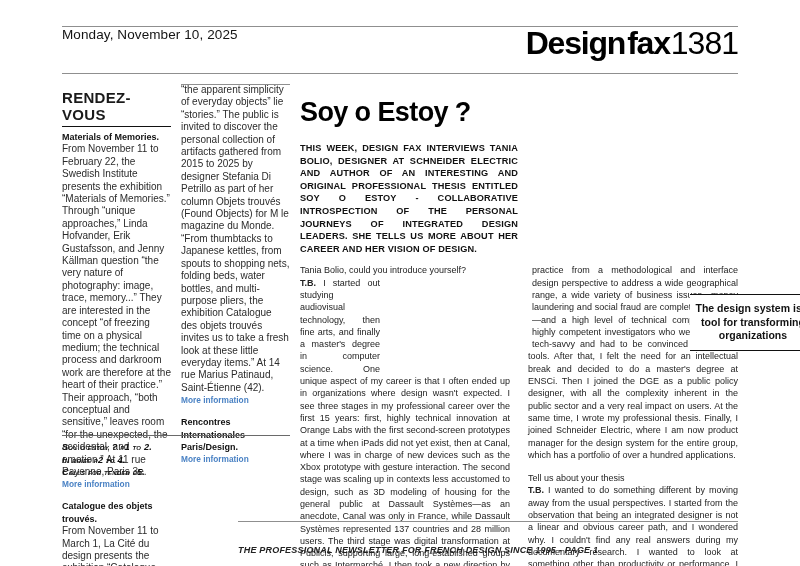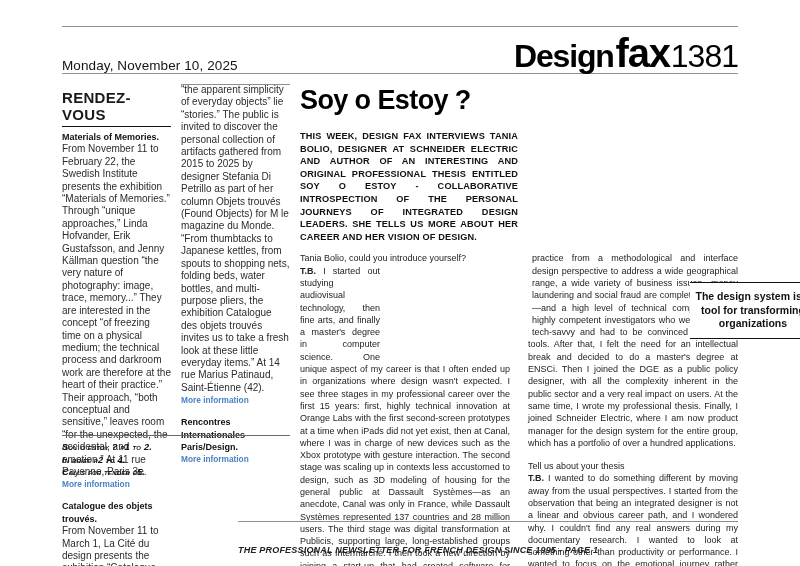--- a/index.html
+++ b/index.html
@@ -23,21 +23,21 @@
   
   .masthead {
     position: absolute;
     left: 62px;
     top: 26px;
     width: 676px;
     height: 48px;
     border-top: 1px solid #8f8f8f;
     border-bottom: 1px solid #8f8f8f;
     display: flex;
-    align-items: flex-end;
+    align-items: flex-start;
     justify-content: space-between;
     box-sizing: border-box;
   }
   .masthead-date {
     font-size: 13.5px;
     font-weight: 400;
     letter-spacing: 0.1px;
     color: #141414;
   }
   .masthead-logo {
@@ -45,21 +45,21 @@
     align-items: baseline;
     line-height: 1;
   }
   .logo-design {
     font-size: 32px;
     font-weight: 700;
     letter-spacing: -1.2px;
     color: #000000;
   }
   .logo-fax {
-    font-size: 40px;
+    font-size: 32px;
     font-weight: 700;
     letter-spacing: -1.2px;
     color: #000000;
     margin-left: 2px;
   }
   .logo-issue {
     font-size: 32px;
     font-weight: 300;
     letter-spacing: -1px;
     color: #000000;
@@ -156,21 +156,21 @@
     font-variant: small-caps;
     text-transform: lowercase;
     font-style: italic;
   }
   .toc-line::first-letter { text-transform: uppercase; }
 
   
   .article {
     position: absolute;
     left: 238px;
-    top: 0;
+    top: 12px;
     width: 438px;
     height: 430px;
   }
   .headline {
     font-size: 27px;
     font-weight: 700;
     letter-spacing: -0.6px;
     margin: 3px 0 16px 0;
     color: #000;
     line-height: 1;

